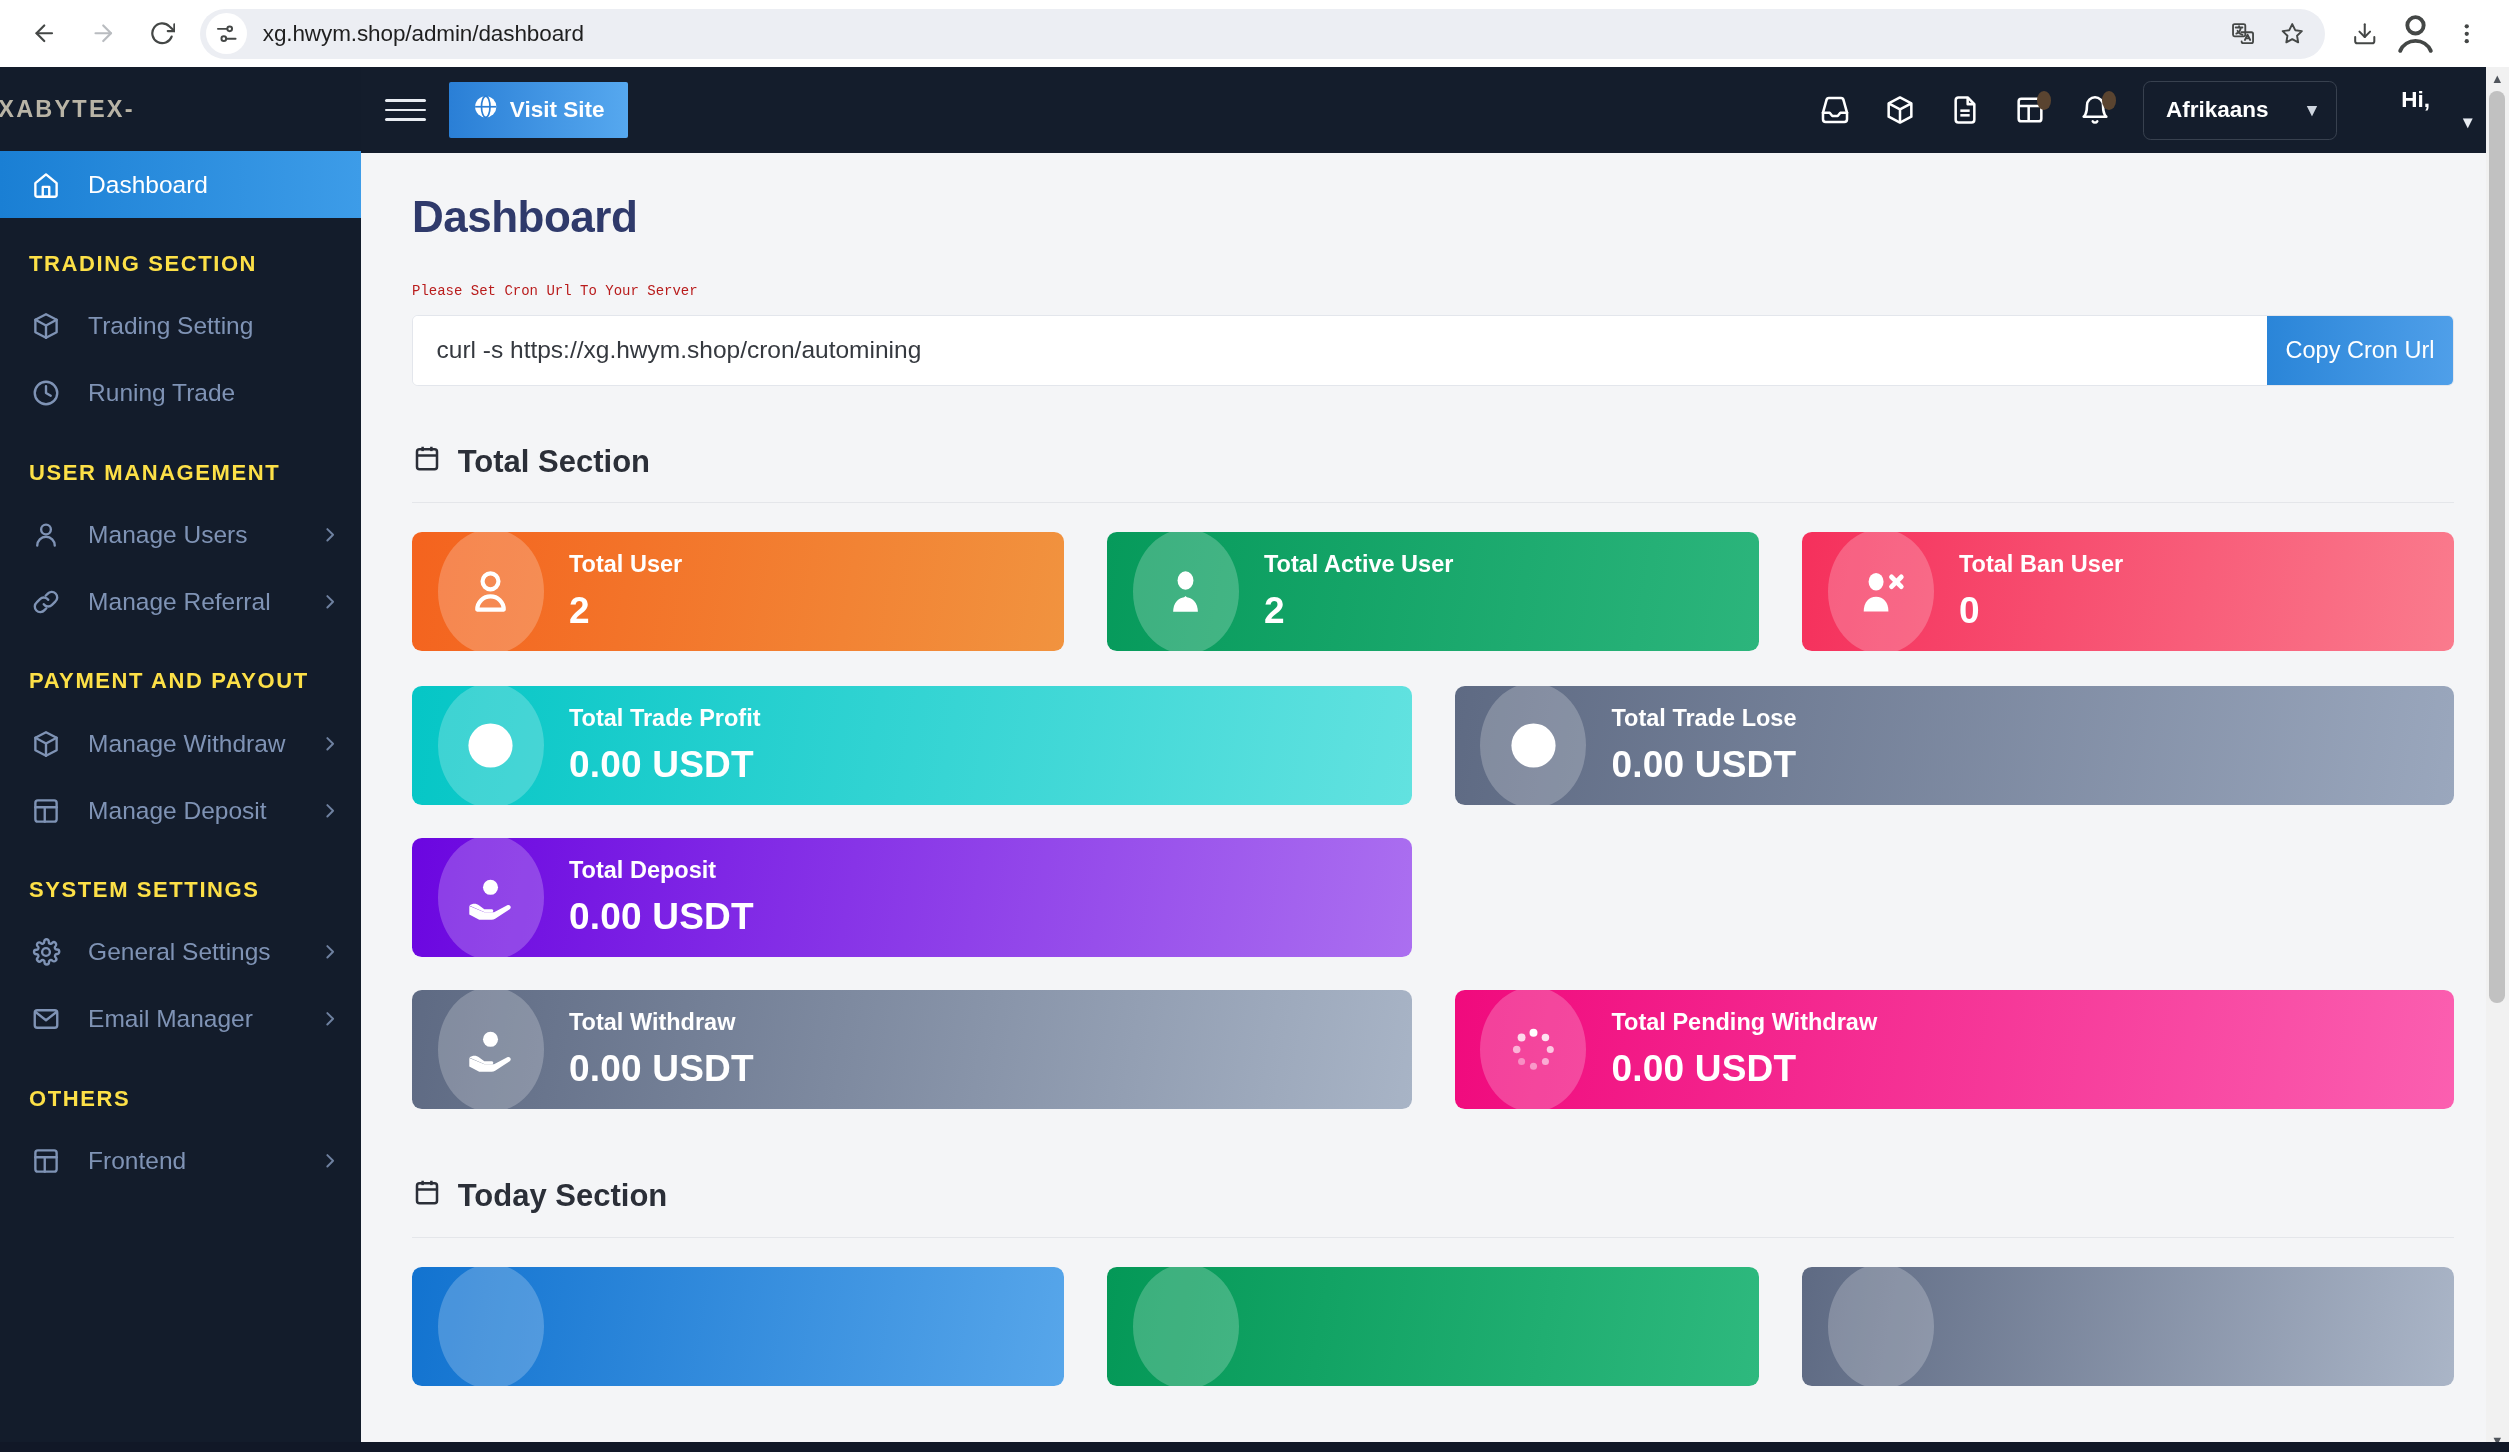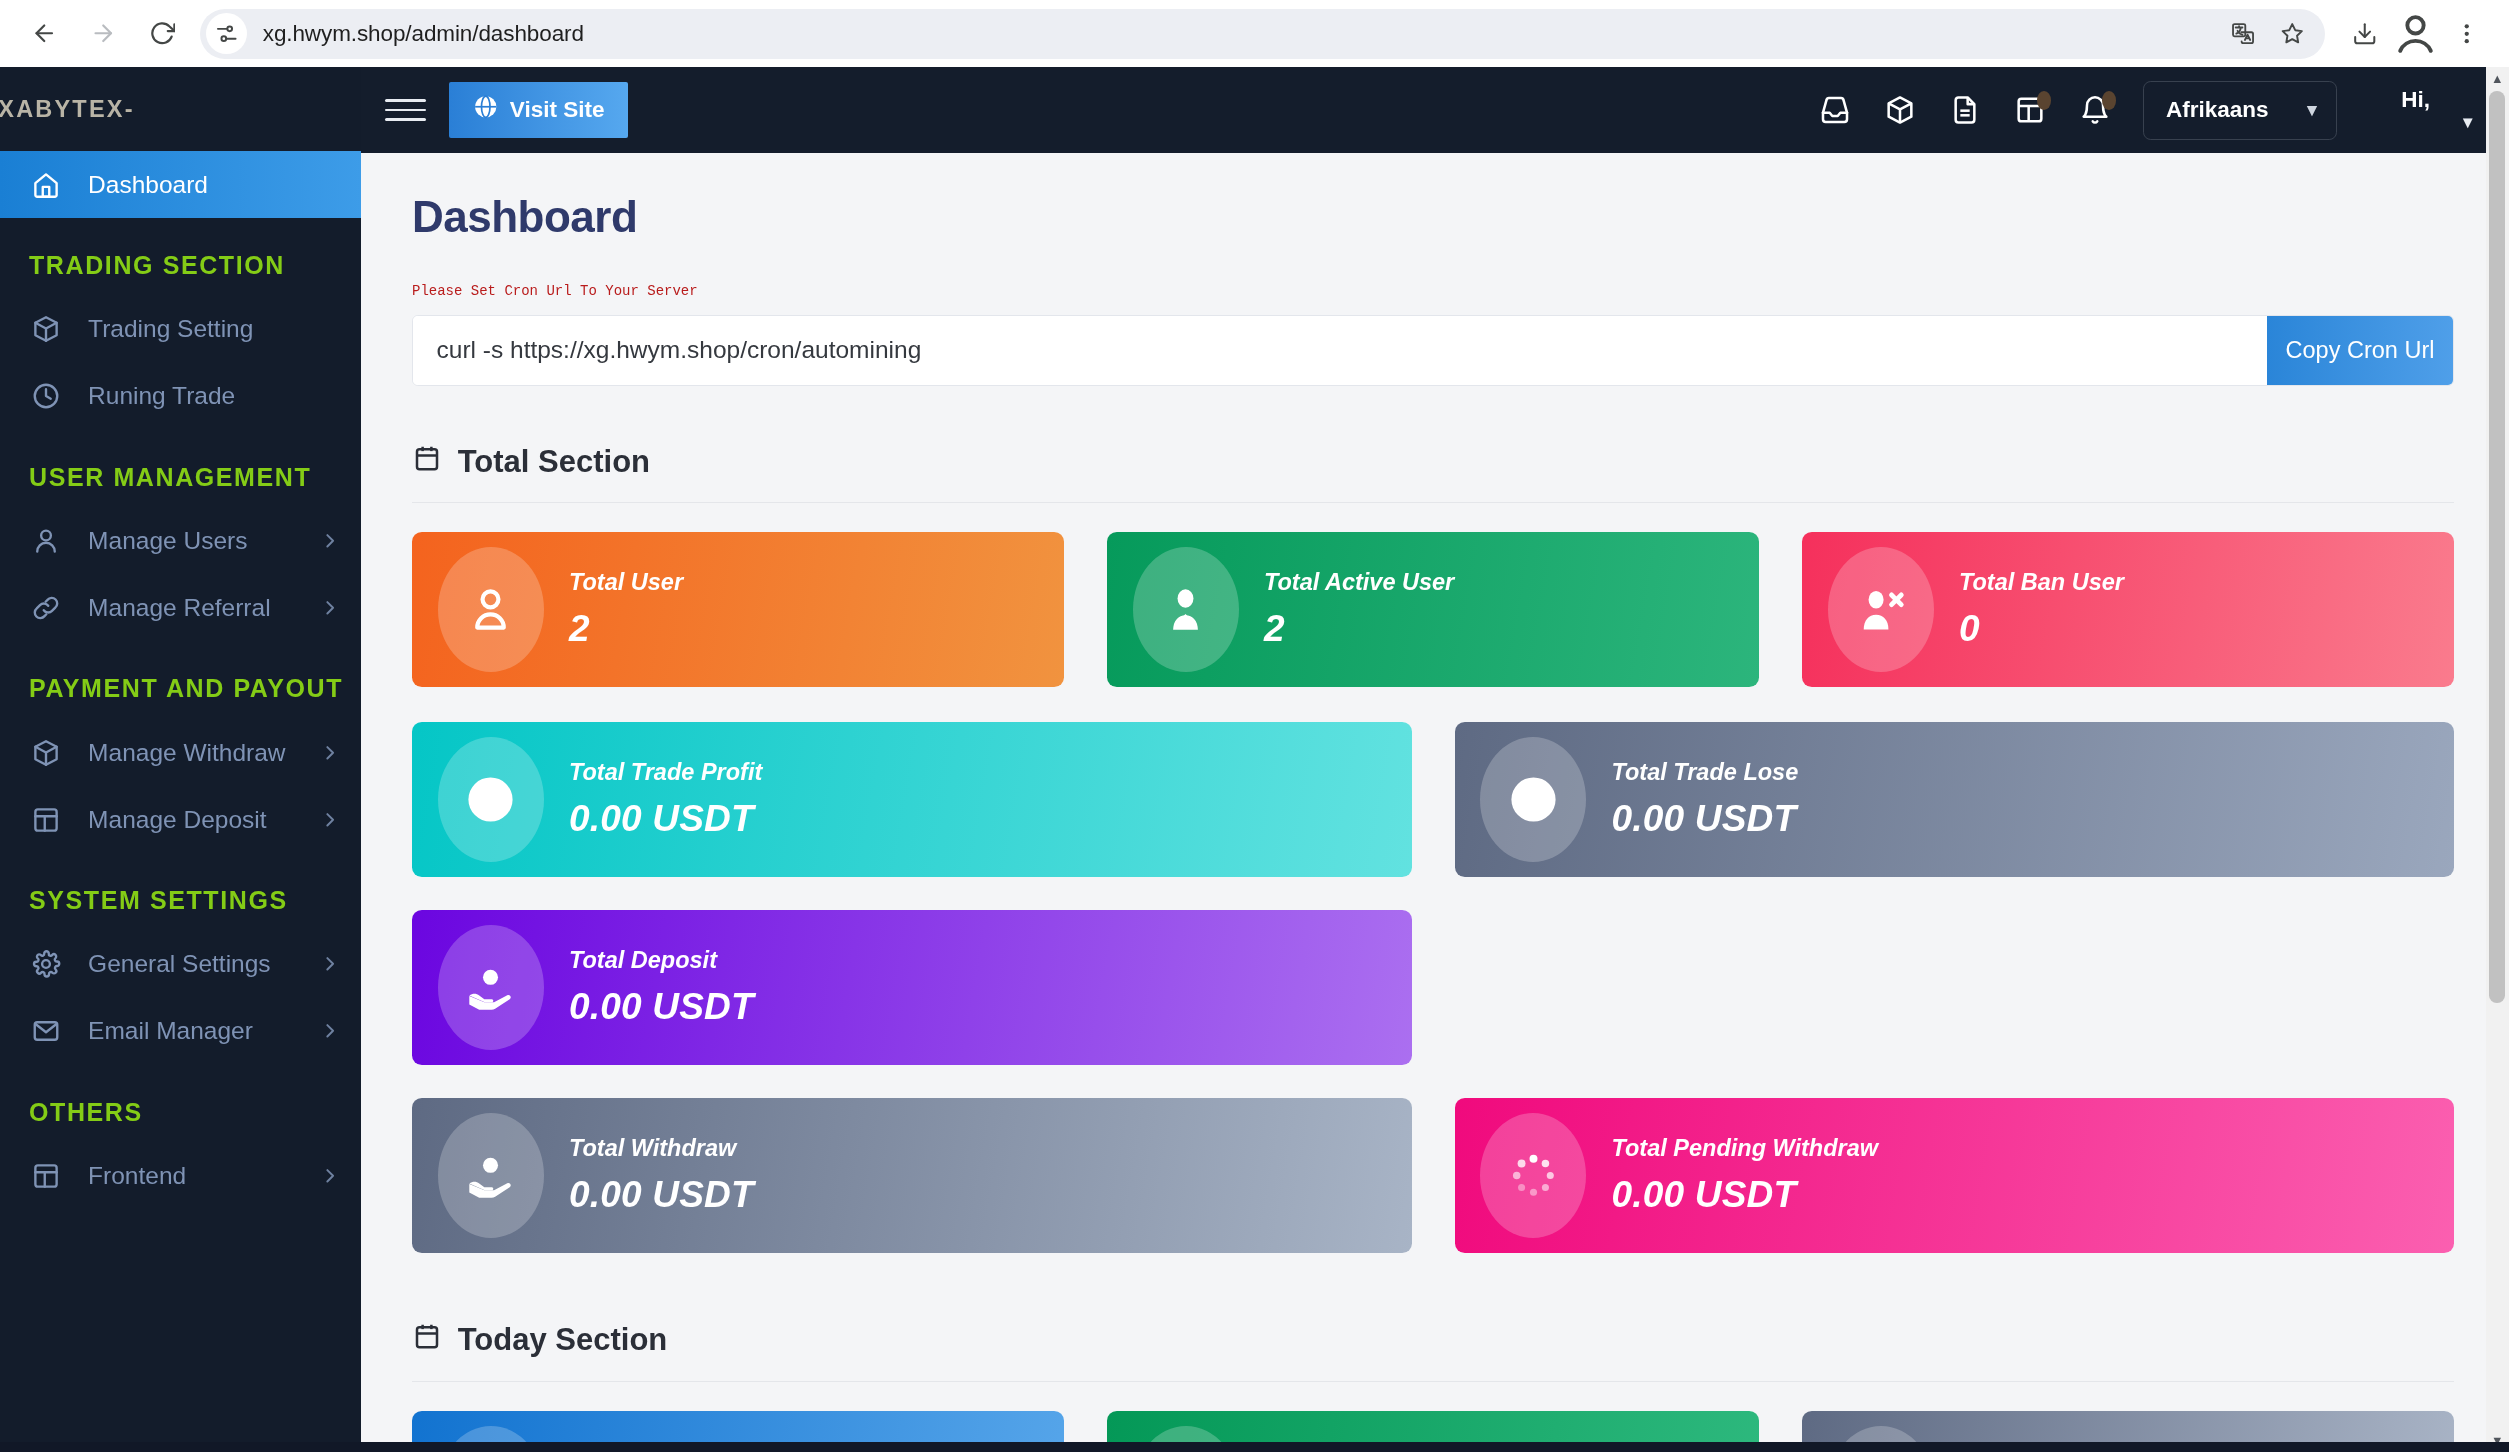--- a/index.html
+++ b/index.html
@@ -79,21 +79,21 @@
   }
   .side-link .s-ico {
     width: 41px; flex: none; display: flex; align-items: center;
     justify-content: center; margin-right: 21.6px;
   }
   .side-link .s-ico svg { width: 30px; height: 30px; }
   .side-link .s-label { flex: 1; white-space: nowrap; }
   .side-link .s-chev { flex: none; opacity: .85; }
   .side-link .s-chev svg { width: 19.6px; height: 19.6px; display: block; }
   .side-head {
-    color: #84cc16; font-size: 25px; font-weight: 700;
+    color: #fde047; font-size: 22px; font-weight: 700;
     letter-spacing: 1.6px; padding: 33px 0 15.7px 29px;
     text-transform: uppercase;
   }
 
   
   .main { flex: 1; min-width: 0; display: flex; flex-direction: column; }
 
   .topbar {
     height: 86px; flex: none; background: #141d2c;
     display: flex; align-items: center; padding: 0 33px 0 23.5px;
@@ -167,24 +167,23 @@
     padding-bottom: 21.6px;
     margin-top: 9px;
   }
   .sec-head svg { width: 30px; height: 30px; color: #2b2f38; }
   .sec-rule { height: 1px; background: #e4e6ea; margin-bottom: 29px; }
 
   .grid3 { display: grid; grid-template-columns: 1fr 1fr 1fr; gap: 43px; margin-bottom: 35px; }
   .grid2 { display: grid; grid-template-columns: 1fr 1fr; gap: 43px; margin-bottom: 33px; }
 
   .card {
-    border-radius: 9.8px; height: 155px; position: relative;
+    border-radius: 9.8px; height: 119px; position: relative;
     display: flex; align-items: center; overflow: hidden;
     padding-left: 25.5px;
-    font-style: italic;
   }
   .card-orb {
     width: 106px; height: 125px; border-radius: 50%;
     background: rgba(255,255,255,.22); flex: none;
     display: flex; align-items: center; justify-content: center;
     color: #ffffff;
   }
   .card-orb svg { width: 53px; height: 53px; }
   .card-body { margin-left: 25.5px; color: #fff; }
   .card-title { font-size: 23.5px; font-weight: 700; margin-bottom: 11.8px; }

